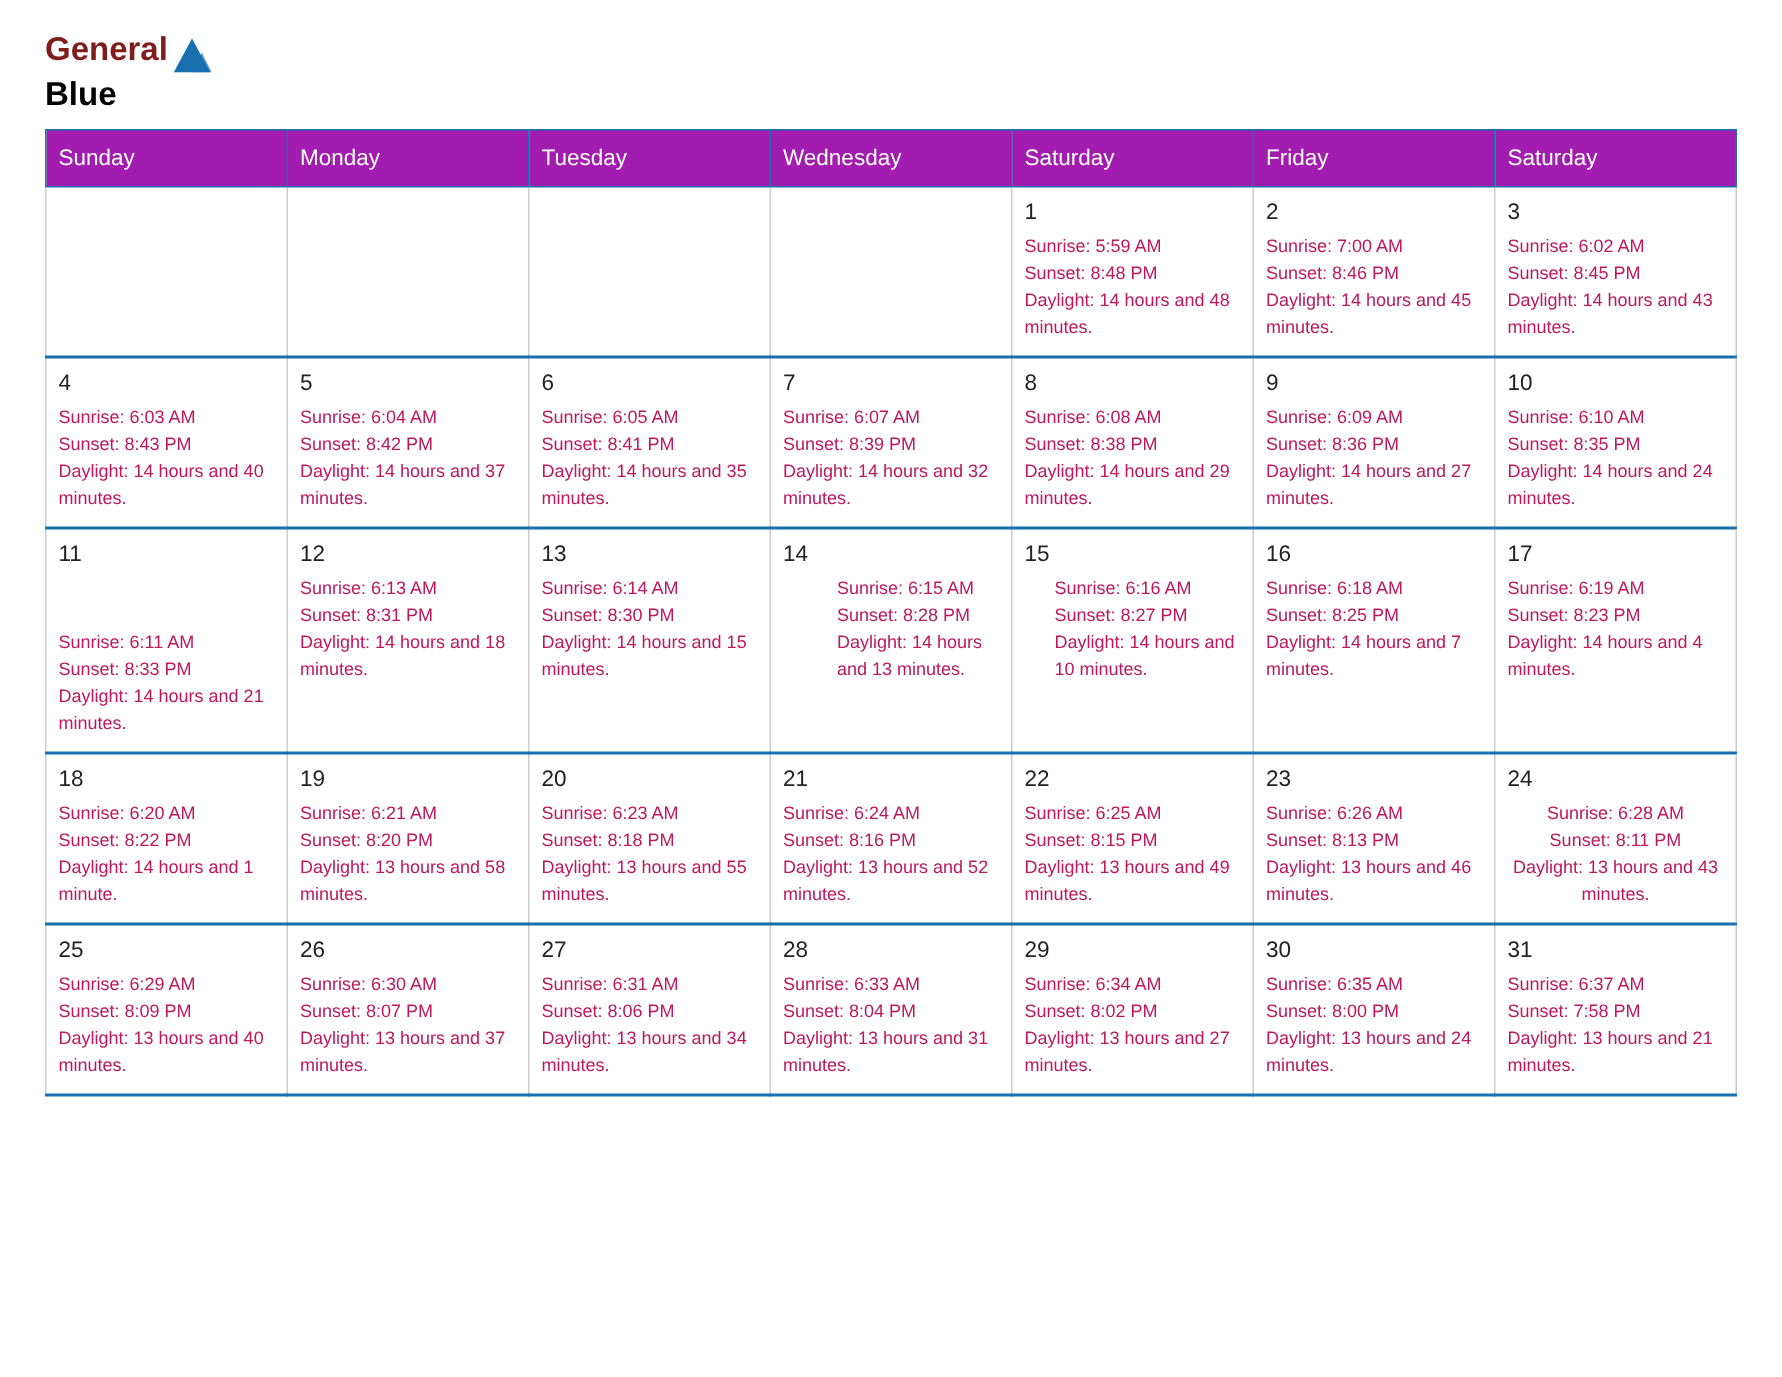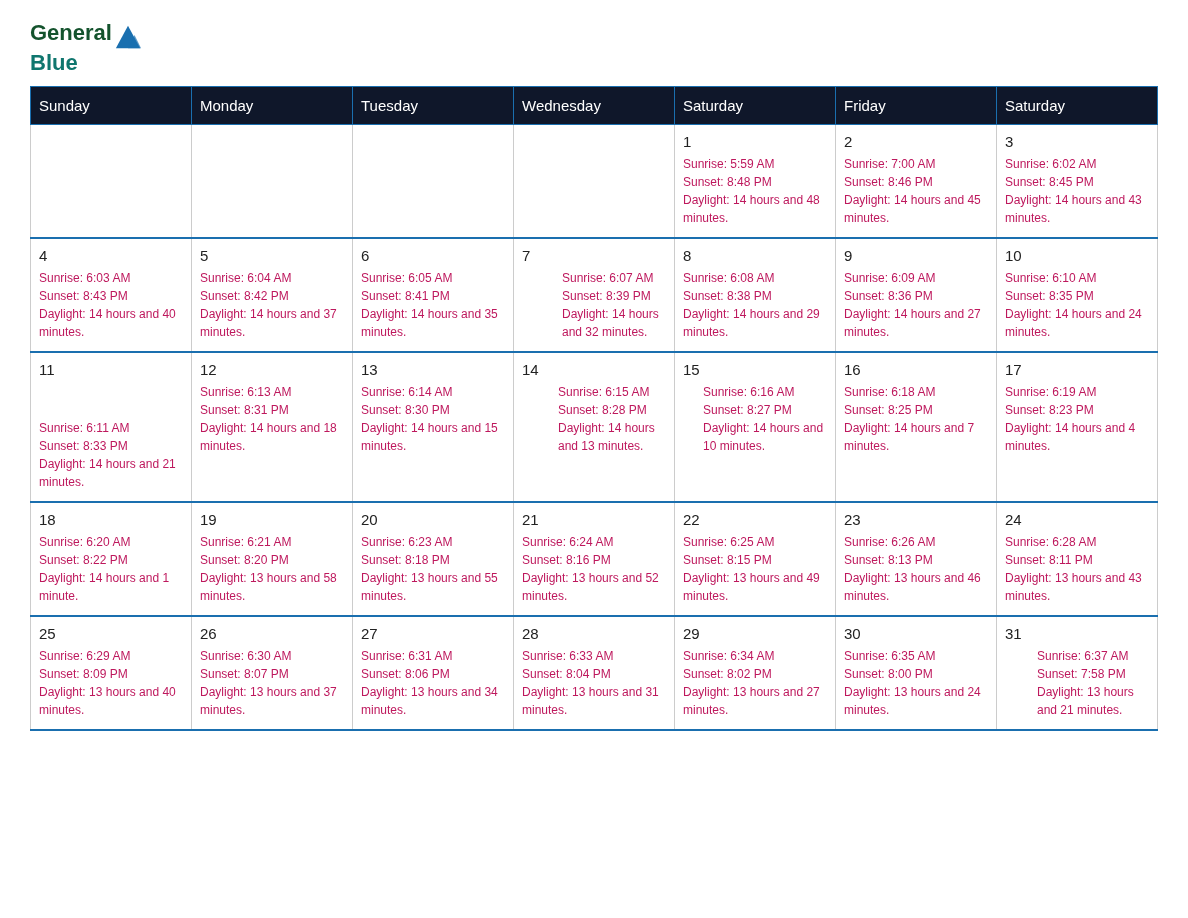--- a/index.html
+++ b/index.html
@@ -38,21 +38,21 @@
       font-size: 20px;
       color: #333;
       margin-top: 4px;
     }
     .calendar {
       width: 100%;
       border-collapse: collapse;
       margin-top: 10px;
     }
     .calendar thead tr {
-      background-color: #0f172a;
+      background-color: #a21caf;
     }
     .calendar thead th {
       color: #ffffff;
       font-size: 15px;
       font-weight: normal;
       padding: 10px 8px;
       text-align: left;
       border: 1px solid #1a6faf;
     }
     .calendar tbody td {
@@ -83,25 +83,25 @@
     .empty-cell {
       background: #fff;
     }
   </style>
 </head>
 <body>
 
 <div class="header">
   <div class="logo">
     <div class="logo-text-block">
-      <span style="font-size:22px;font-weight:bold;color:#14532d;">General</span><svg class="logo-icon" viewBox="0 0 30 30" style="display:inline-block;vertical-align:middle;margin:0 2px;">
+      <span style="font-size:22px;font-weight:bold;color:#7f1d1d;">General</span><svg class="logo-icon" viewBox="0 0 30 30" style="display:inline-block;vertical-align:middle;margin:0 2px;">
         <polygon points="2,28 15,4 28,28" fill="#1a6faf"></polygon>
         <polygon points="15,28 22,14 29,28" fill="#1a6faf" opacity="0.7"></polygon>
       </svg><br>
-      <span style="font-size:22px;font-weight:bold;color:#0f766e;">Blue</span>
+      <span style="font-size:22px;font-weight:bold;color:#000000;">Blue</span>
     </div>
   </div>
   <div class="title-block">
     <div class="page-title"></div>
     <div class="subtitle"></div>
   </div>
 </div>
 
 <table class="calendar">
   <thead>
@@ -154,21 +154,21 @@
 Daylight: 14 hours and 37 minutes.</div>
         </td>
         <td>
           <span class="day-number">6</span>
           <div class="day-info" style="white-space: pre-line;">Sunrise: 6:05 AM
 Sunset: 8:41 PM
 Daylight: 14 hours and 35 minutes.</div>
         </td>
         <td>
           <span class="day-number">7</span>
-          <div class="day-info" style="white-space: pre-line; margin-left: 40px;">Sunrise: 6:07 AM
+          <div class="day-info" style="white-space: pre-line;">Sunrise: 6:07 AM
 Sunset: 8:39 PM
 Daylight: 14 hours and 32 minutes.</div>
         </td>
         <td>
           <span class="day-number">8</span>
           <div class="day-info" style="white-space: pre-line;">Sunrise: 6:08 AM
 Sunset: 8:38 PM
 Daylight: 14 hours and 29 minutes.</div>
         </td>
         <td>
@@ -260,21 +260,21 @@
 Daylight: 13 hours and 49 minutes.</div>
         </td>
         <td>
           <span class="day-number">23</span>
           <div class="day-info" style="white-space: pre-line;">Sunrise: 6:26 AM
 Sunset: 8:13 PM
 Daylight: 13 hours and 46 minutes.</div>
         </td>
         <td>
           <span class="day-number">24</span>
-          <div class="day-info" style="white-space: pre-line;">Sunrise: 6:28 AM
+          <div class="day-info" style="white-space: pre-line; text-align: center;">Sunrise: 6:28 AM
 Sunset: 8:11 PM
 Daylight: 13 hours and 43 minutes.</div>
         </td>
       </tr>
       <tr>
         <td>
           <span class="day-number">25</span>
           <div class="day-info" style="white-space: pre-line;">Sunrise: 6:29 AM
 Sunset: 8:09 PM
 Daylight: 13 hours and 40 minutes.</div>
@@ -304,19 +304,19 @@
 Daylight: 13 hours and 27 minutes.</div>
         </td>
         <td>
           <span class="day-number">30</span>
           <div class="day-info" style="white-space: pre-line;">Sunrise: 6:35 AM
 Sunset: 8:00 PM
 Daylight: 13 hours and 24 minutes.</div>
         </td>
         <td>
           <span class="day-number">31</span>
-          <div class="day-info" style="white-space: pre-line; margin-left: 32px;">Sunrise: 6:37 AM
+          <div class="day-info" style="white-space: pre-line;">Sunrise: 6:37 AM
 Sunset: 7:58 PM
 Daylight: 13 hours and 21 minutes.</div>
         </td>
       </tr>
     </tbody>
 </table>
 
 </body></html>

